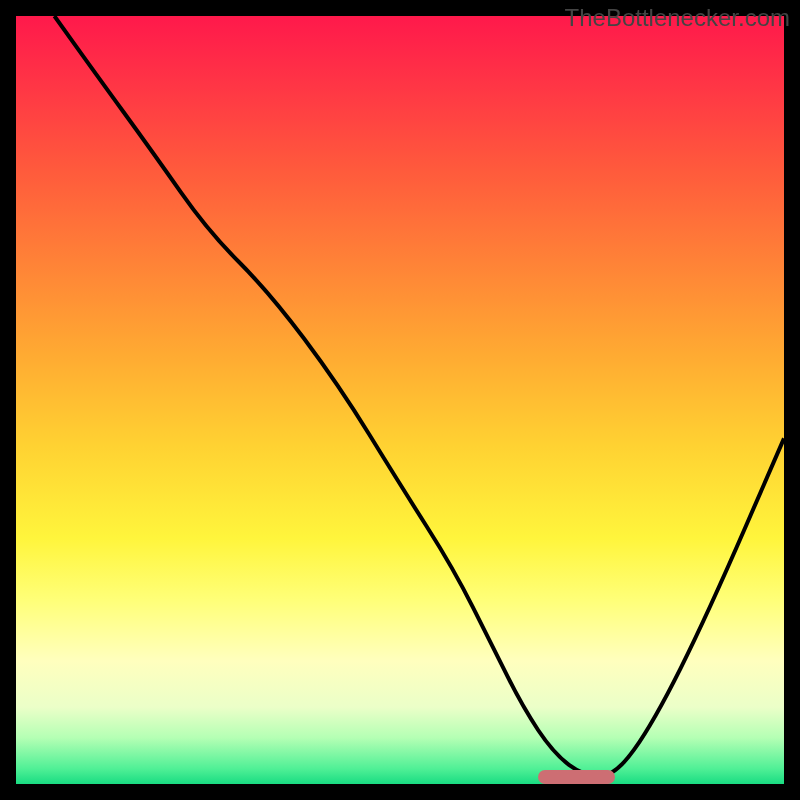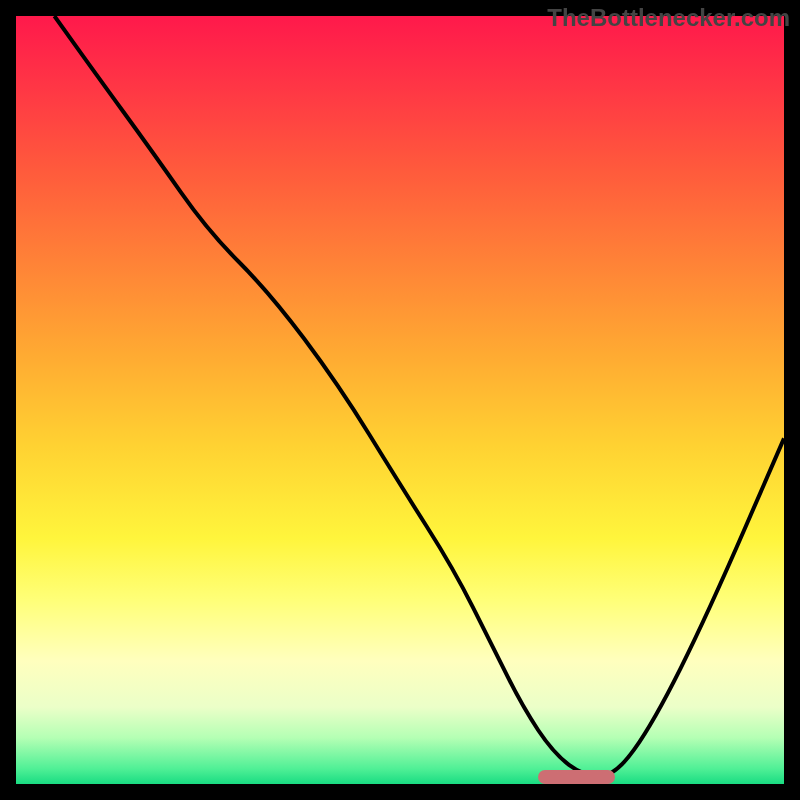--- a/index.html
+++ b/index.html
@@ -9,21 +9,21 @@
     background: #000;
     position: relative;
     font-family: Arial, sans-serif;
   }
   .watermark {
     position: absolute;
     top: 4px;
     right: 10px;
     font-size: 24px;
     color: #444;
-    font-weight: 700;
+    font-weight: 400;
     z-index: 10;
   }
   .chart-area {
     position: absolute;
     left: 16px;
     right: 16px;
     top: 16px;
     bottom: 16px;
     background: linear-gradient(to bottom,
       rgb(255,25,75) 0%,

